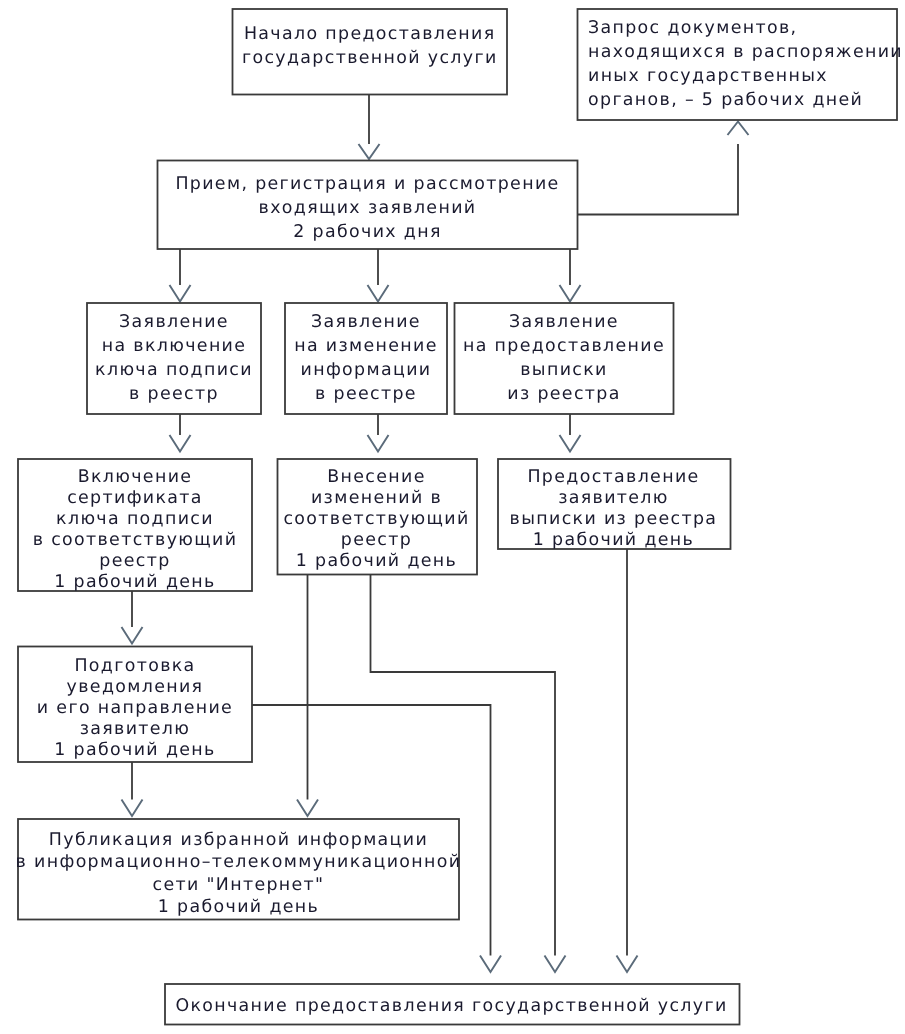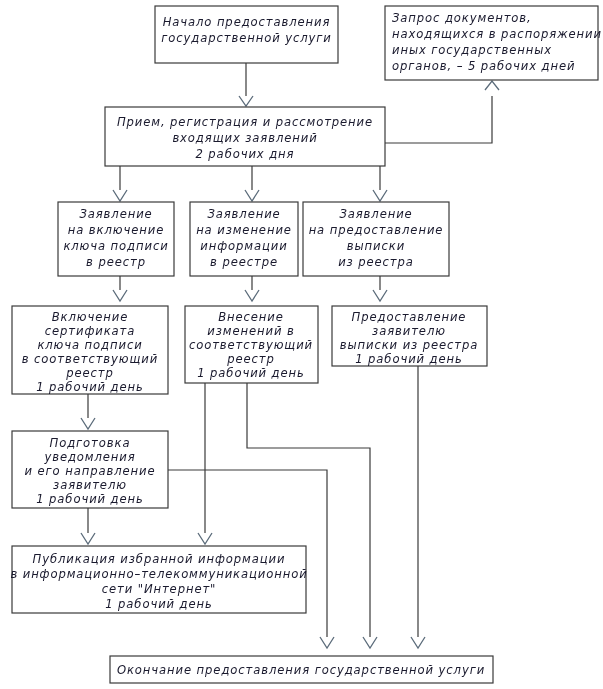--- a/index.html
+++ b/index.html
@@ -10,21 +10,20 @@
   body {
     width: 603px;
     height: 689px;
     font-family: "DejaVu Sans", sans-serif;
     overflow: hidden;
   }
   #chart-root {
     position: relative;
     width: 603px;
     height: 689px;
-    font-style: italic;
   }
   svg.flow {
     position: absolute;
     left: 0;
     top: 0;
     width: 603px;
     height: 689px;
   }
   .node-rect {
     fill: #ffffff;

